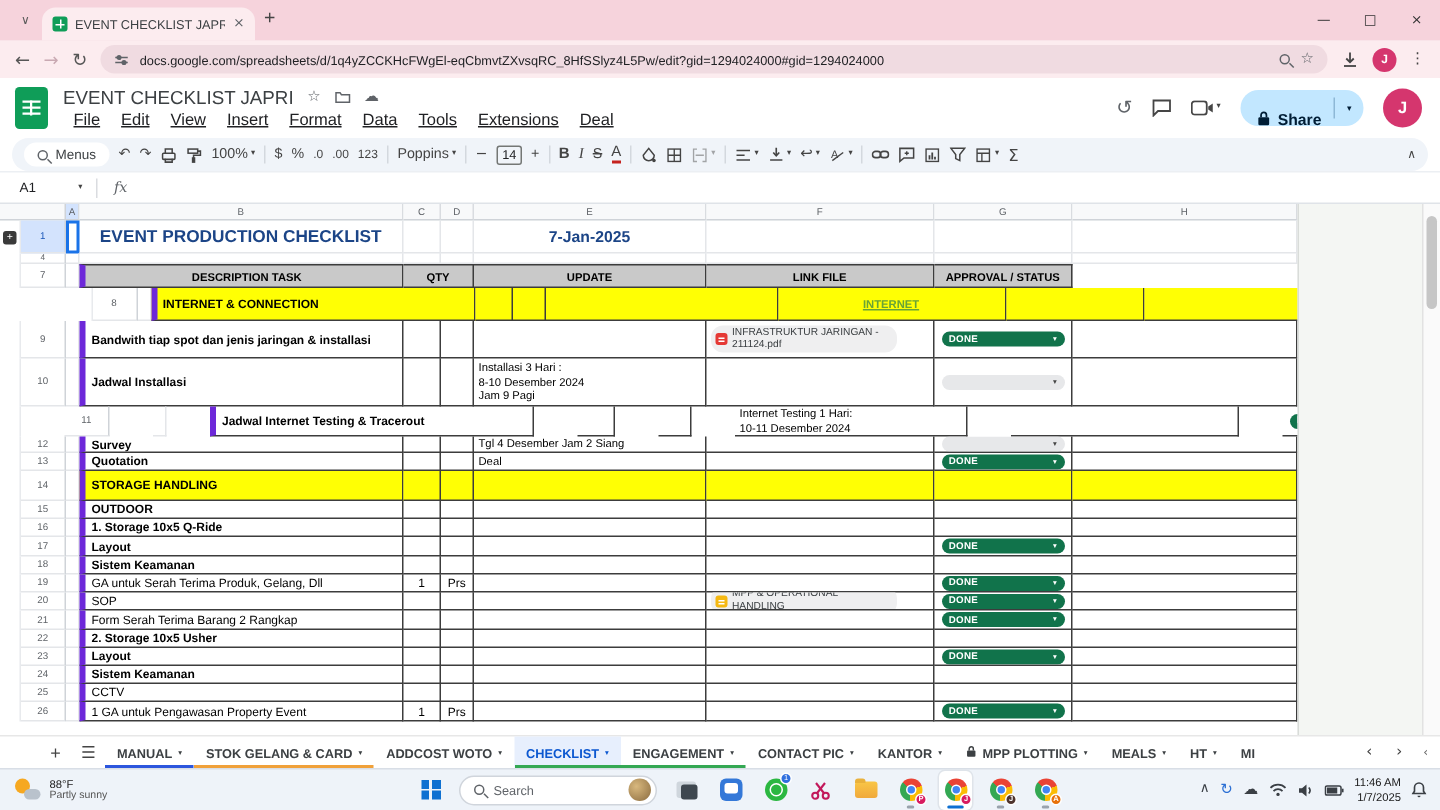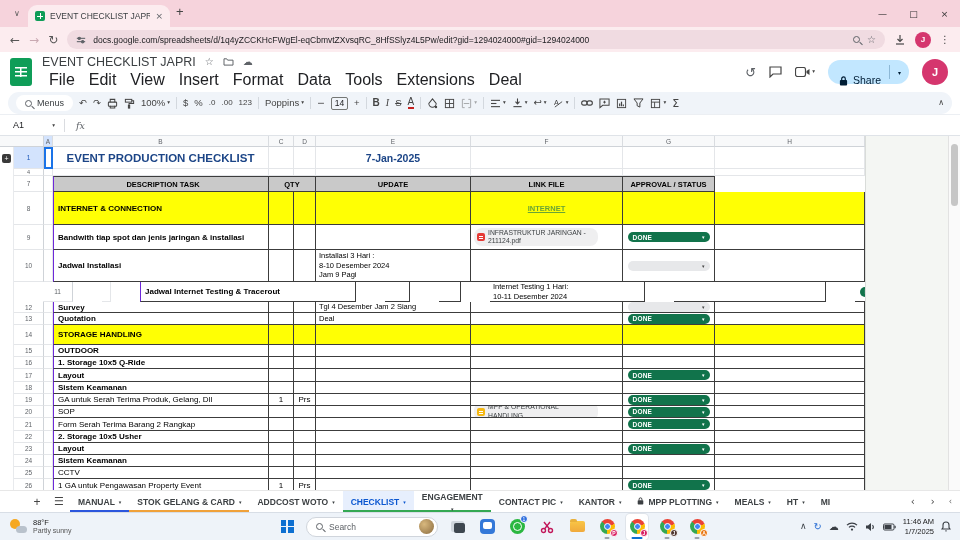--- a/index.html
+++ b/index.html
@@ -35,24 +35,24 @@
   .shead { height:40px; background:#fff; display:flex; align-items:center; padding:0 12px 0 10px; }
   .slogo { width:22px; height:28px; background:#0f9d58; border-radius:3px; position:relative; flex:none; }
   .slogo::after { content:""; position:absolute; left:5px; top:9px; width:12px; height:10px;
     background: linear-gradient(#fff 0 0) 0 0/12px 1.5px no-repeat, linear-gradient(#fff 0 0) 0 4px/12px 1.5px no-repeat,
                 linear-gradient(#fff 0 0) 0 8px/12px 1.5px no-repeat, linear-gradient(#fff 0 0) 5px 0/1.5px 10px no-repeat; }
   .stitleblk { margin-left:10px; display:flex; flex-direction:column; gap:1px; }
   .strow { display:flex; align-items:center; gap:9px; }
   .stitle { font-size:12.5px; color:#3c4043; }
   .hic { font-size:10px; color:#5f6368; line-height:1; }
   .smenus { display:flex; }
-  .mi { font-size:16px; color:#202124; padding:1px 7px; border-radius:9px; }
+  .mi { font-size:11px; color:#202124; padding:1px 7px; border-radius:9px;text-decoration:underline; }
   .sheadr { margin-left:auto; display:flex; align-items:center; gap:13px; }
   .sharepill { height:24px; background:#c2e7ff; border-radius:12px; display:flex; align-items:center; color:#001d35; }
-  .shareleft { display:flex; align-items:flex-end; gap:5px; padding:0 8px 0 11px; font-size:10.5px; font-weight:400;margin-top:16px; }
+  .shareleft { display:flex; align-items:flex-start; gap:5px; padding:0 8px 0 11px; font-size:10.5px; font-weight:700;margin-top:16px; }
   .sharediv { width:1px; height:14px; background:#8db8d6; }
   .sharecaret { padding:0 8px; font-size:6px; }
   .avatar26 { width:26px; height:26px; border-radius:50%; background:#d5366e; color:#fff; font-size:11px; font-weight:700; display:flex; align-items:center; justify-content:center; }
   svg.ic { display:block; }
 
   
   .tbarwrap { height:22px; background:#fff; padding:0 8px; }
   .tbar { height:22px; background:#f0f4f9; border-radius:11px; display:flex; align-items:center; padding:0 8px; gap:6px; font-size:9.5px; color:#444; }
   .ti { display:flex; align-items:center; gap:2px; color:#444; line-height:1; }
   .menuspill { height:16px; background:#fff; border-radius:9px; display:flex; align-items:center; gap:5px; padding:0 9px; }
@@ -84,21 +84,21 @@
   .cell { overflow:hidden; flex:none; }
   .gut { width:14px; border-right:1px solid #e8eaed; display:flex; }
   .num { width:30px; border-right:1px solid #cfd3d8; border-bottom:1px solid #e4e6e9; font-size:6.5px; color:#5f6368; display:flex; align-items:center; justify-content:center; }
   .num.sel { background:#d3e3fd; color:#1a56b8; }
   .ca { width:9px; border-right:1px solid #e4e6e9; border-bottom:1px solid #e4e6e9; }
   .ca.sel { border:2px solid #1a73e8; }
   .lcell { border-right:1px solid #e4e6e9; border-bottom:1px solid #e4e6e9; display:flex; align-items:center; }
   .tcell { border-right:1px solid #3c3c3c; border-bottom:1px solid #3c3c3c; font-size:8px; color:#000; display:flex; align-items:center; }
   .topb { border-top:1px solid #3c3c3c; }
   .w-b { width:216px; } .w-c { width:25px; } .w-d { width:22px; } .w-e { width:155px; } .w-f { width:152px; } .w-g { width:92px; } .w-h { width:150px; } .w-cd { width:47px; }
-  .cb { padding-left:4px; border-left:1px solid #6d28d9; }
+  .cb { padding-left:4px; border-left:4px solid #6d28d9; }
   .cc, .cd { justify-content:center; }
   .ce { padding-left:3px; flex-direction:column; align-items:flex-start; justify-content:center; }
   .cf { justify-content:center; }
   .cf.left { justify-content:flex-start; padding-left:3px; }
   .cg { justify-content:center; }
   .b { font-weight:700; }
   .section { background:#ffff04; }
   .hcell { background:#c9c9c9; font-size:7.5px; font-weight:700; justify-content:center; color:#000; }
   .uline { font-size:7.5px; line-height:1.25; white-space:nowrap; color:#000; }
   .lnk { text-decoration:underline; font-weight:700; font-size:7.5px; white-space:nowrap; }
@@ -482,21 +482,21 @@
       <div class="cell num">7</div>
       <div class="cell ca"></div>
       <div class="cell tcell topb hcell cb w-b">DESCRIPTION TASK</div>
       <div class="cell tcell topb hcell w-cd">QTY</div>
       <div class="cell tcell topb hcell w-e">UPDATE</div>
       <div class="cell tcell topb hcell w-f">LINK FILE</div>
       <div class="cell tcell topb hcell w-g">APPROVAL / STATUS</div>
     </div>
 
     <div id="grid-rows">
-        <div class="grow" style="height: 33px;">
+        <div class="grow" style="height: 22px; justify-content: center;">
           <div class="cell gut"></div>
           <div class="cell num">8</div>
           <div class="cell ca"></div>
           <div class="cell tcell cb w-b section b">INTERNET &amp; CONNECTION</div>
           <div class="cell tcell cc w-c section"></div>
           <div class="cell tcell cd w-d section"></div>
           <div class="cell tcell ce w-e section"></div>
           <div class="cell tcell cf w-f section">
             <span class="lnk glink">INTERNET</span>
           </div>
@@ -825,21 +825,21 @@
           <span class="scaret glyph">▾</span>
         </div>
         <div class="stab">
           <span>ADDCOST WOTO</span>
           <span class="scaret glyph">▾</span>
         </div>
         <div class="stab active" style="box-shadow: rgb(52, 168, 83) 0px -3px 0px inset;">
           <span>CHECKLIST</span>
           <span class="scaret glyph">▾</span>
         </div>
-        <div class="stab" style="box-shadow: rgb(52, 168, 83) 0px -3px 0px inset; flex-direction: column;">
+        <div class="stab" style="box-shadow: rgb(52, 168, 83) 0px -3px 0px inset;">
           <span>ENGAGEMENT</span>
           <span class="scaret glyph">▾</span>
         </div>
         <div class="stab">
           <span>CONTACT PIC</span>
           <span class="scaret glyph">▾</span>
         </div>
         <div class="stab">
           <span>KANTOR</span>
           <span class="scaret glyph">▾</span>

